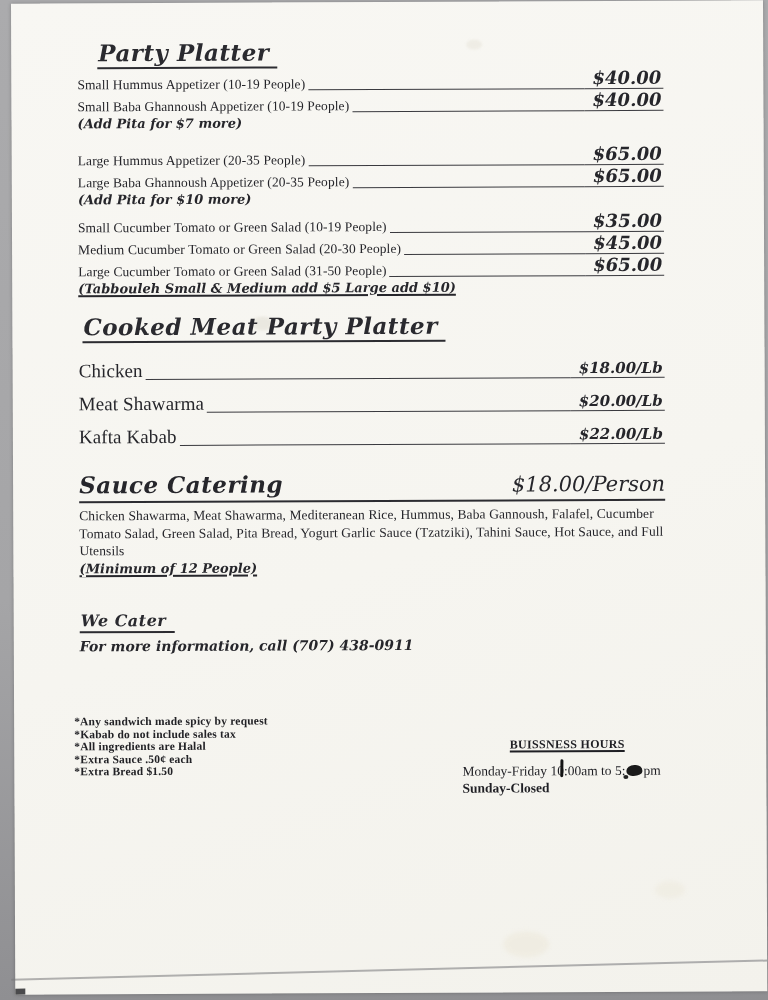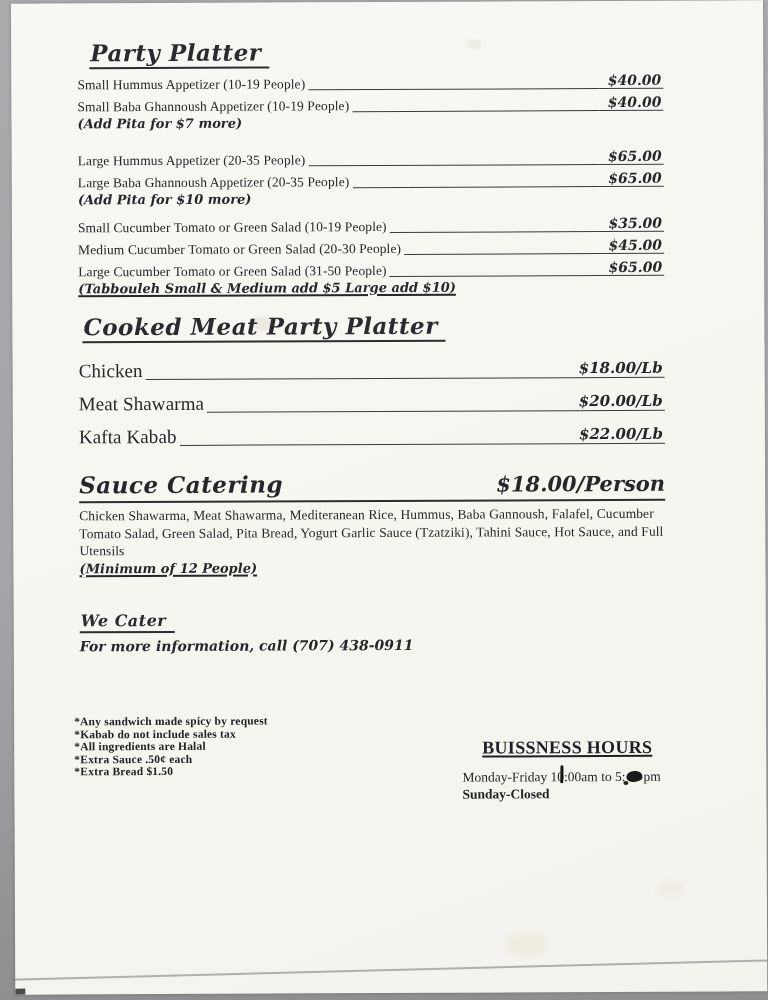--- a/index.html
+++ b/index.html
@@ -33,59 +33,59 @@
     display:inline-block;border-bottom:2.2px solid #2c2c31;padding:0 8px 1px 1px;
   }
 
   
   .mi{display:flex;align-items:flex-end;height:22px;font-size:13.5px;}
   .mi .nm{white-space:nowrap;padding-right:3px;letter-spacing:.1px;}
   .mi .fill{flex:1;border-bottom:1.4px solid #3a3a3f;margin-bottom:2px;}
   .mi .pr{
     border-bottom:1.4px solid #3a3a3f;margin-bottom:2px;
     font-family:"DejaVu Serif", serif;font-style:italic;font-weight:bold;
-    font-size:14px;padding:0 2px 0 8px;white-space:nowrap;
+    font-size:18px;padding:0 2px 0 8px;white-space:nowrap;
   }
   .grp-note{font-family:"DejaVu Serif", serif;font-style:italic;font-weight:bold;font-size:13px;margin-top:1px;}
   .grp-note.uline{text-decoration:underline;text-underline-offset:2px;text-decoration-thickness:1.5px;}
 
   .big .mi{height:33px;font-size:19px;}
   .big .mi .pr{font-size:15px;}
 
   .fc-head{
     display:flex;justify-content:space-between;align-items:flex-end;
     border-bottom:2.4px solid #2c2c31;padding-bottom:3px;
   }
   .fc-title{font-family:"DejaVu Serif", serif;font-style:italic;font-weight:bold;font-size:23px;letter-spacing:.5px;}
-  .fc-price{font-family:"DejaVu Serif", serif;font-style:italic;font-weight:bold;font-size:21px;}
+  .fc-price{font-family:"DejaVu Serif", serif;font-style:italic;font-weight:normal;font-size:21px;}
   .fc-desc{font-size:13.5px;line-height:17.5px;margin-top:4px;letter-spacing:.1px;}
 
   .wc-info{font-family:"DejaVu Serif", serif;font-style:italic;font-weight:bold;font-size:14px;margin-top:5px;}
 
   .notes{font-weight:bold;font-size:11.5px;line-height:12px;letter-spacing:.2px;color:#222226;}
   .notes div{margin-bottom:0.5px;}
 
   .hours{position:absolute;right:-6px;width:210px;font-size:13.5px;color:#1f1f24;}
-  .hours-title{font-weight:bold;font-size:18px;letter-spacing:.3px;text-align:center;
+  .hours-title{font-weight:bold;font-size:12px;letter-spacing:.3px;text-align:center;
     text-decoration:underline;text-underline-offset:2px;text-decoration-thickness:1.6px;margin-bottom:10px;}
   .hours-row{text-align:left;line-height:17px;white-space:nowrap;}
   .hours-row.bold{font-weight:bold;}
   .struck-digit{position:relative;display:inline-block;}
   .struck-digit::after{
     content:"";position:absolute;left:3px;top:-3px;width:2.6px;height:18px;
     background:#141414;border-radius:2px;transform:rotate(1deg);
   }
   .ink-blob{
     display:inline-block;width:16px;height:11px;background:#1a1a1a;vertical-align:-1px;
     border-radius:55% 45% 60% 40% / 60% 55% 45% 50%;position:relative;margin:0 1px;
   }
   .ink-blob::after{content:"";position:absolute;left:-3px;bottom:-3px;width:5px;height:4px;background:#222;border-radius:50%;}
 
   
-  .s-party-title{position:absolute;top:36px;left:12px;}
+  .s-party-title{position:absolute;top:36px;left:20px;}
   .s-party-g1{position:absolute;top:68px;left:0;width:100%;}
   .s-party-g2{position:absolute;top:144px;left:0;width:100%;}
   .s-party-g3{position:absolute;top:211px;left:0;width:100%;}
   .s-cooked-title{position:absolute;top:310px;left:4px;}
   .s-cooked-items{position:absolute;top:346px;left:0;width:100%;}
   .s-fc{position:absolute;top:468px;left:0;width:100%;}
   .s-wc{position:absolute;top:608px;left:0;}
   .s-notes{position:absolute;top:712px;left:-6px;}
   .s-hours{top:736px;}
 </style>

